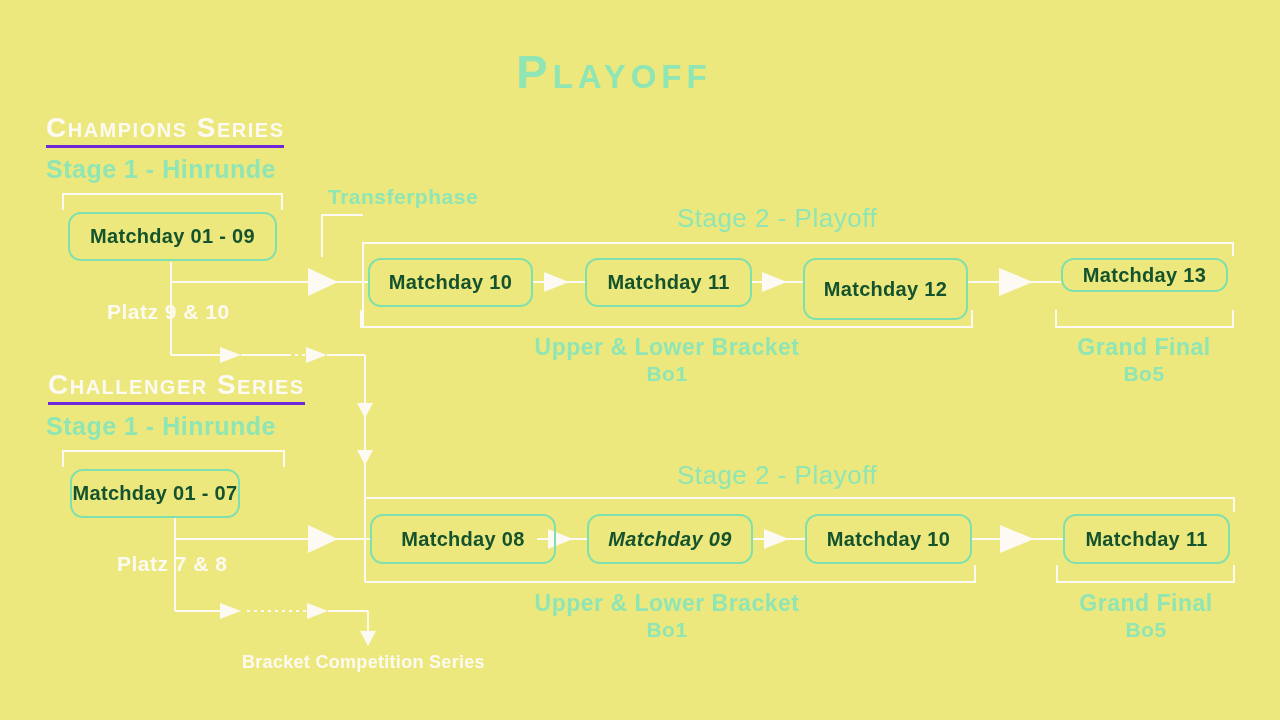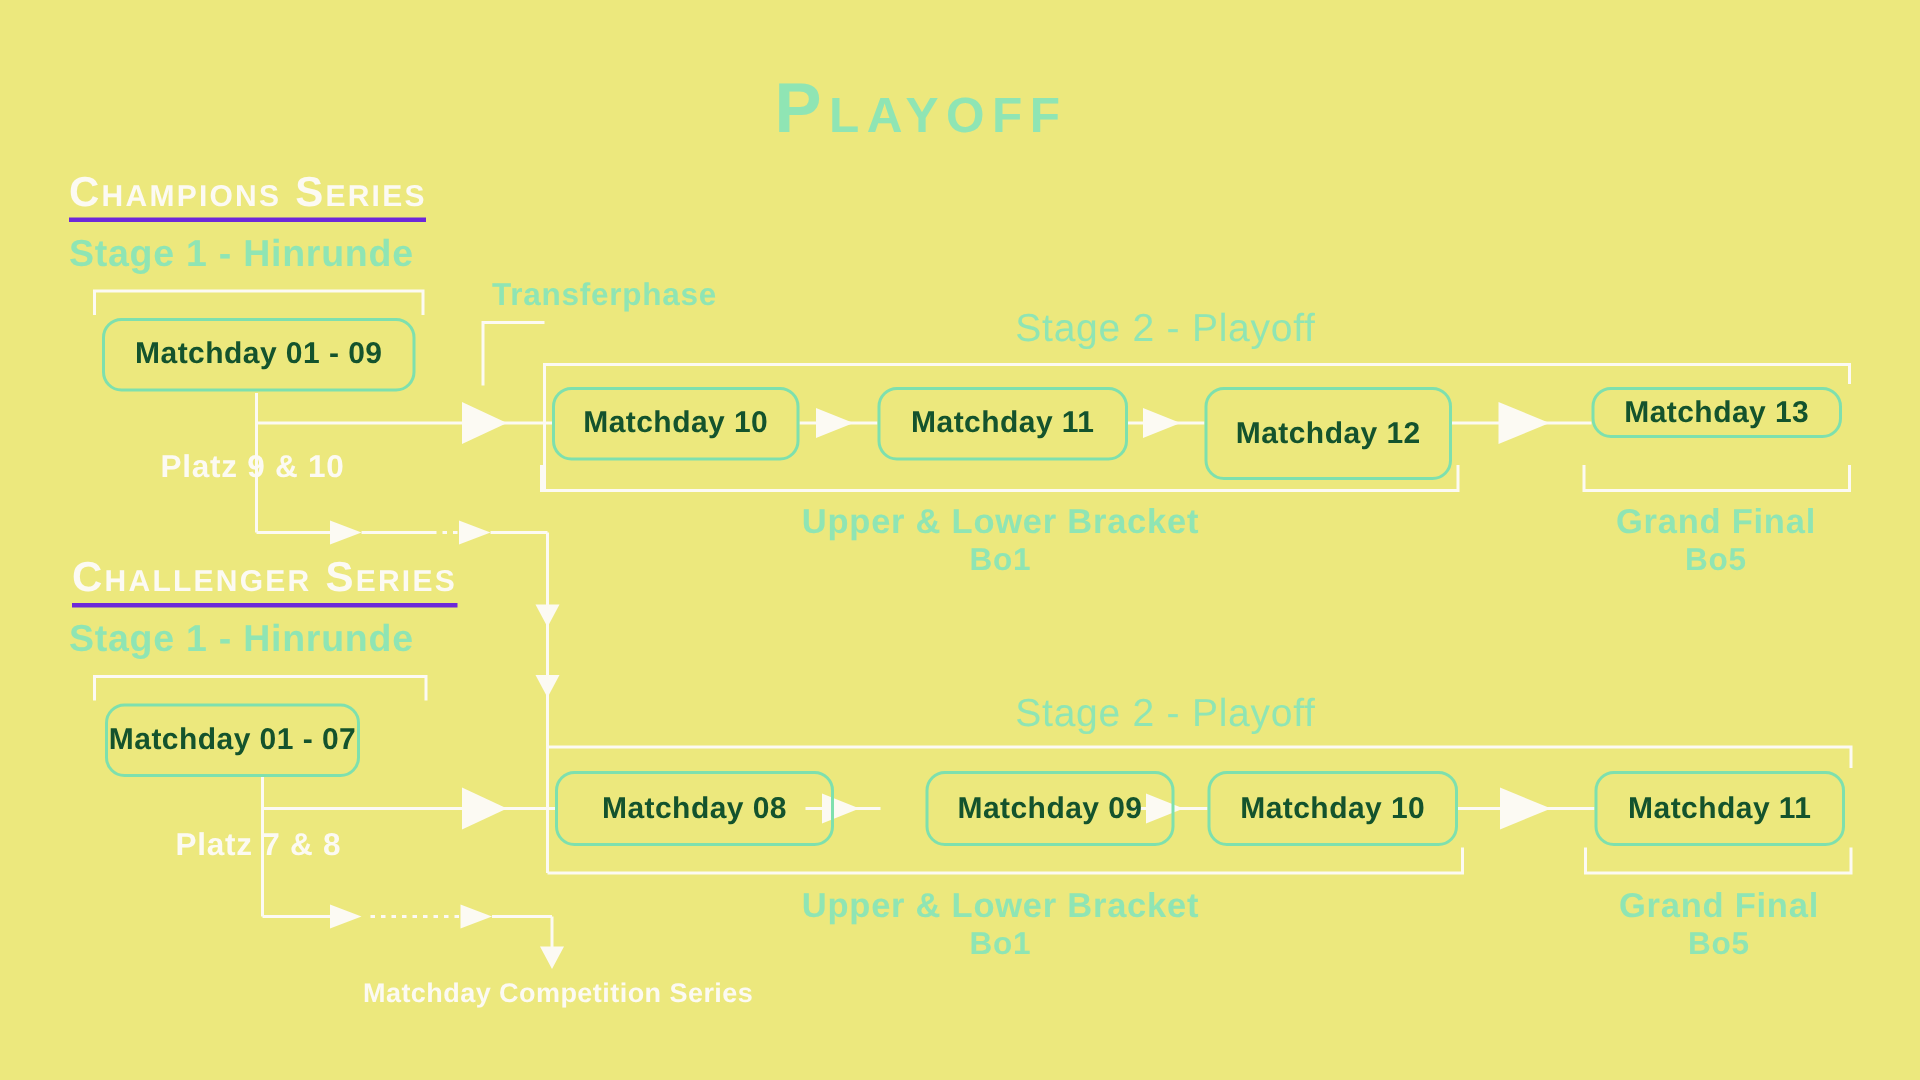--- a/index.html
+++ b/index.html
@@ -124,22 +124,22 @@
 </div>
 <div class="abs stage-label" style="left:46px;top:412px;">Stage 1 - Hinrunde</div>
 
 <div class="md-box" style="left:70px;top:469px;width:170px;height:49px;">Matchday 01 - 07</div>
 
 <div class="abs platz-label" style="left:117px;top:552px;">Platz 7 &amp; 8</div>
 
 <div class="abs center stage2-heading" style="left:777px;top:460px;">Stage 2 - Playoff</div>
 
 <div class="md-box" style="left:370px;top:514px;width:186px;height:50px;">Matchday 08</div>
-<div class="md-box" style="left:617px;top:514px;width:166px;height:50px;">Matchday 09</div>
+<div class="md-box" style="left:587px;top:514px;width:166px;height:50px;font-style:italic;">Matchday 09</div>
 <div class="md-box" style="left:805px;top:514px;width:167px;height:50px;">Matchday 10</div>
 <div class="md-box" style="left:1063px;top:514px;width:167px;height:50px;">Matchday 11</div>
 
 <div class="abs center sub-label" style="left:667px;top:590px;">Upper &amp; Lower Bracket</div>
 <div class="abs center sub-format" style="left:667px;top:618px;">Bo1</div>
 <div class="abs center sub-label" style="left:1146px;top:590px;">Grand Final</div>
 <div class="abs center sub-format" style="left:1146px;top:618px;">Bo5</div>
 
-<div class="abs note-label" style="left:242px;top:652px;">Matchday Competition Series</div>
+<div class="abs note-label" style="left:242px;top:652px;">Bracket Competition Series</div>
 
 </body></html>

